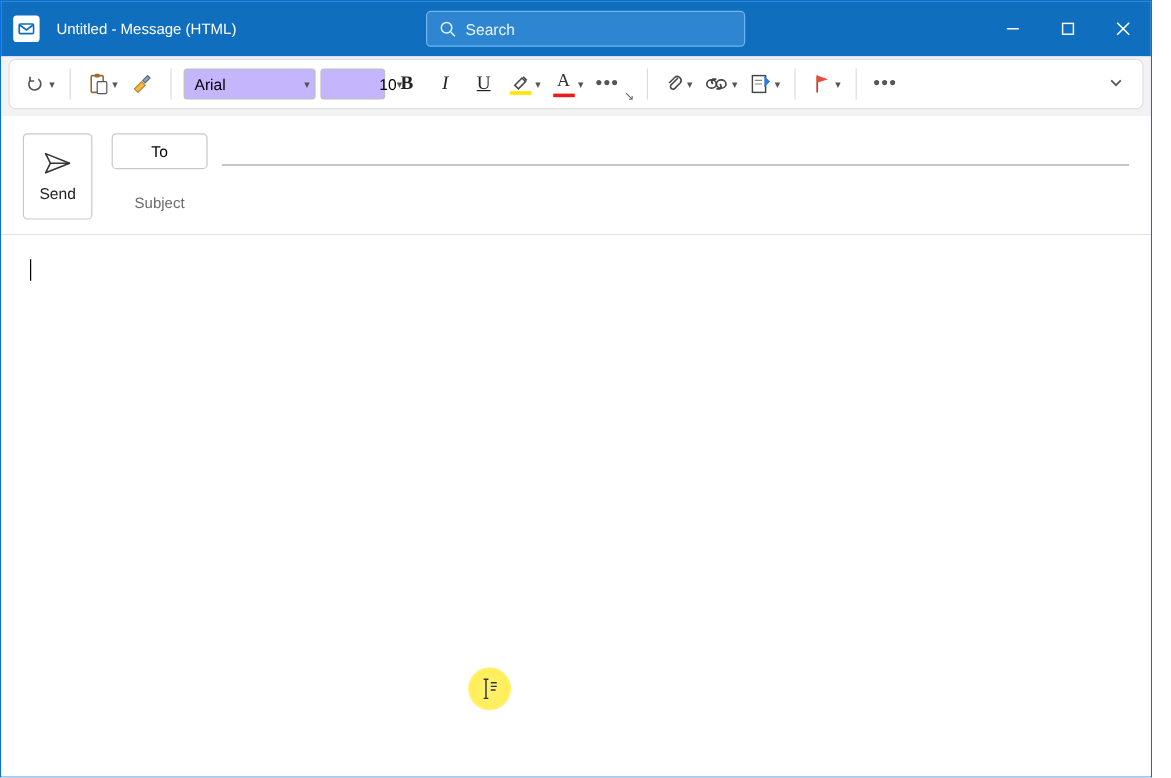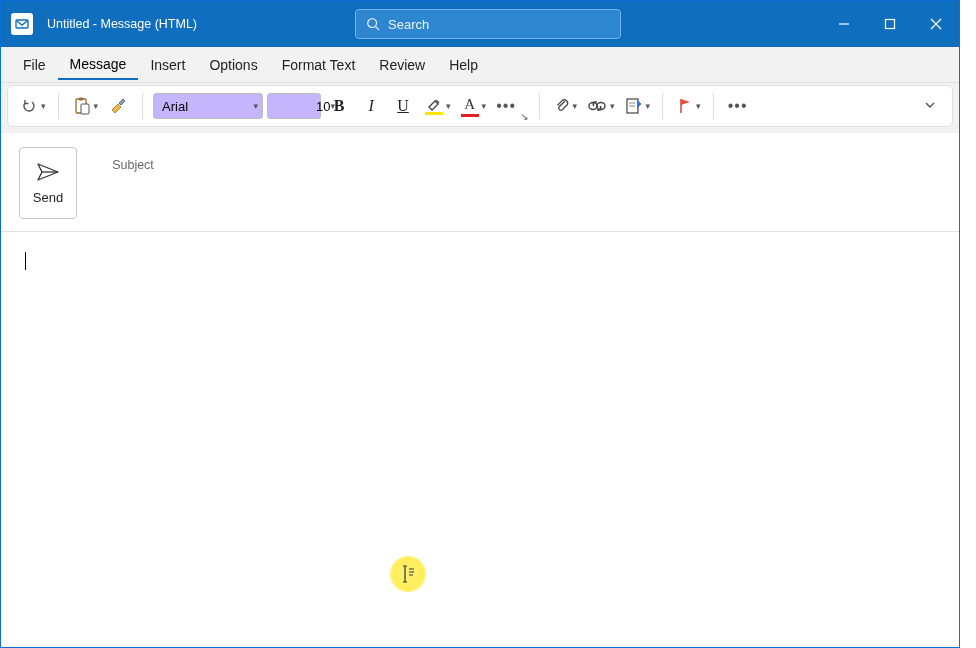--- a/index.html
+++ b/index.html
@@ -166,29 +166,20 @@
       </div>
       <div class="btn">
         <svg width="12" height="12">
             <line x1="1" y1="1" x2="11" y2="11" stroke="#fff" stroke-width="1.3"></line>
             <line x1="11" y1="1" x2="1" y2="11" stroke="#fff" stroke-width="1.3"></line>
           </svg>
       </div>
     </div>
   </div>
 
-  <div class="menubar">
-    <div class="item">File</div>
-    <div class="item active">Message</div>
-    <div class="item">Insert</div>
-    <div class="item">Options</div>
-    <div class="item">Format Text</div>
-    <div class="item">Review</div>
-    <div class="item">Help</div>
-  </div>
 
   <div class="ribbon-wrap">
     <div class="ribbon">
 
       <div class="rbtn split">
         <svg width="18" height="18" viewBox="0 0 18 18">
             <path d="M12 5 A5 5 0 1 1 5 6" fill="none" stroke="#555" stroke-width="1.4"></path>
             <path d="M5 3 L5 6.5 L8.5 6.5" fill="none" stroke="#555" stroke-width="1.4"></path>
           </svg>
         <span class="caret">▾</span>
@@ -309,20 +300,24 @@
 
   <div class="compose">
     <div class="send-btn">
       <svg width="24" height="20" viewBox="0 0 24 20">
           <path d="M2 2 L22 10 L2 18 L6 10 Z" fill="none" stroke="#333" stroke-width="1.3" stroke-linejoin="round"></path>
           <line x1="6" y1="10" x2="22" y2="10" stroke="#333" stroke-width="1.3"></line>
         </svg>
       <span>Send</span>
     </div>
     <div class="fields">
+      <div class="field-row">
+        <div class="pill">To</div>
+        <input class="line-input" value="" style="">
+      </div>
       <div class="subject-row">
         <div class="subject-label">Subject</div>
         <input class="line-input" style="border-bottom: none;" value="">
       </div>
     </div>
   </div>
 
   <div class="body-area">
     <div class="text-cursor"></div>
   </div>

